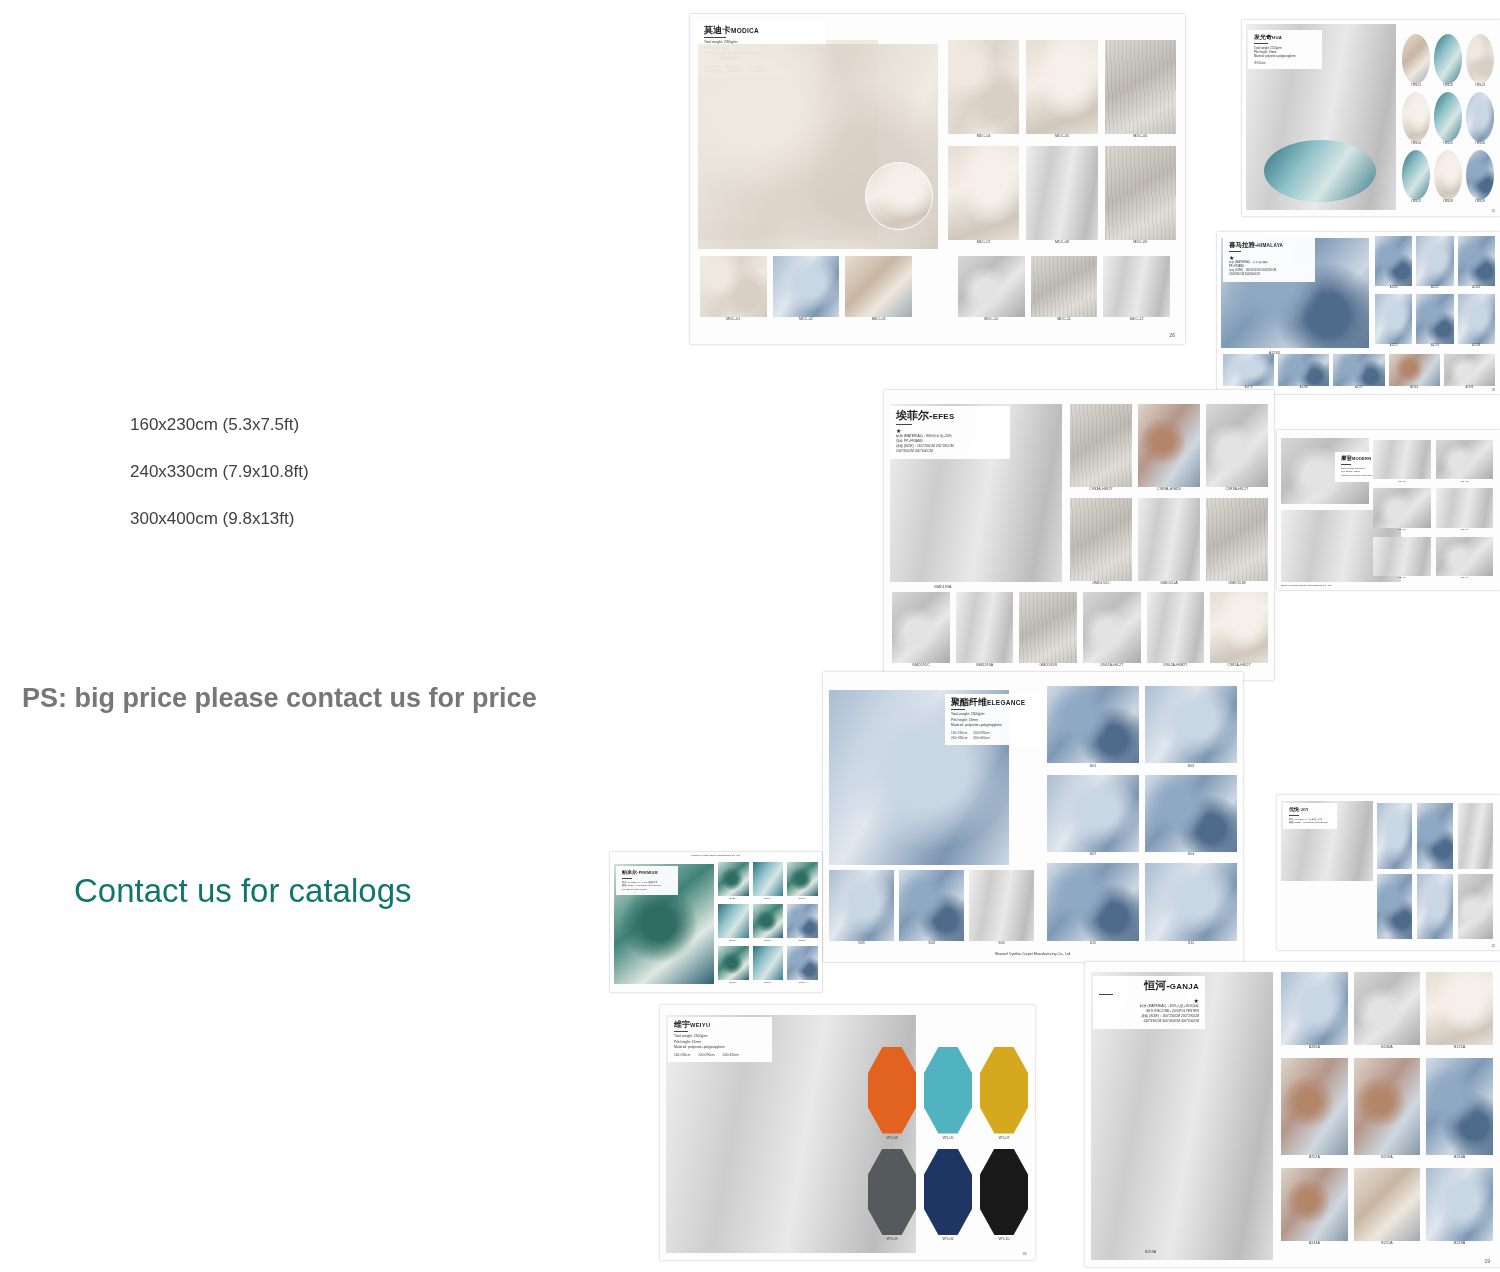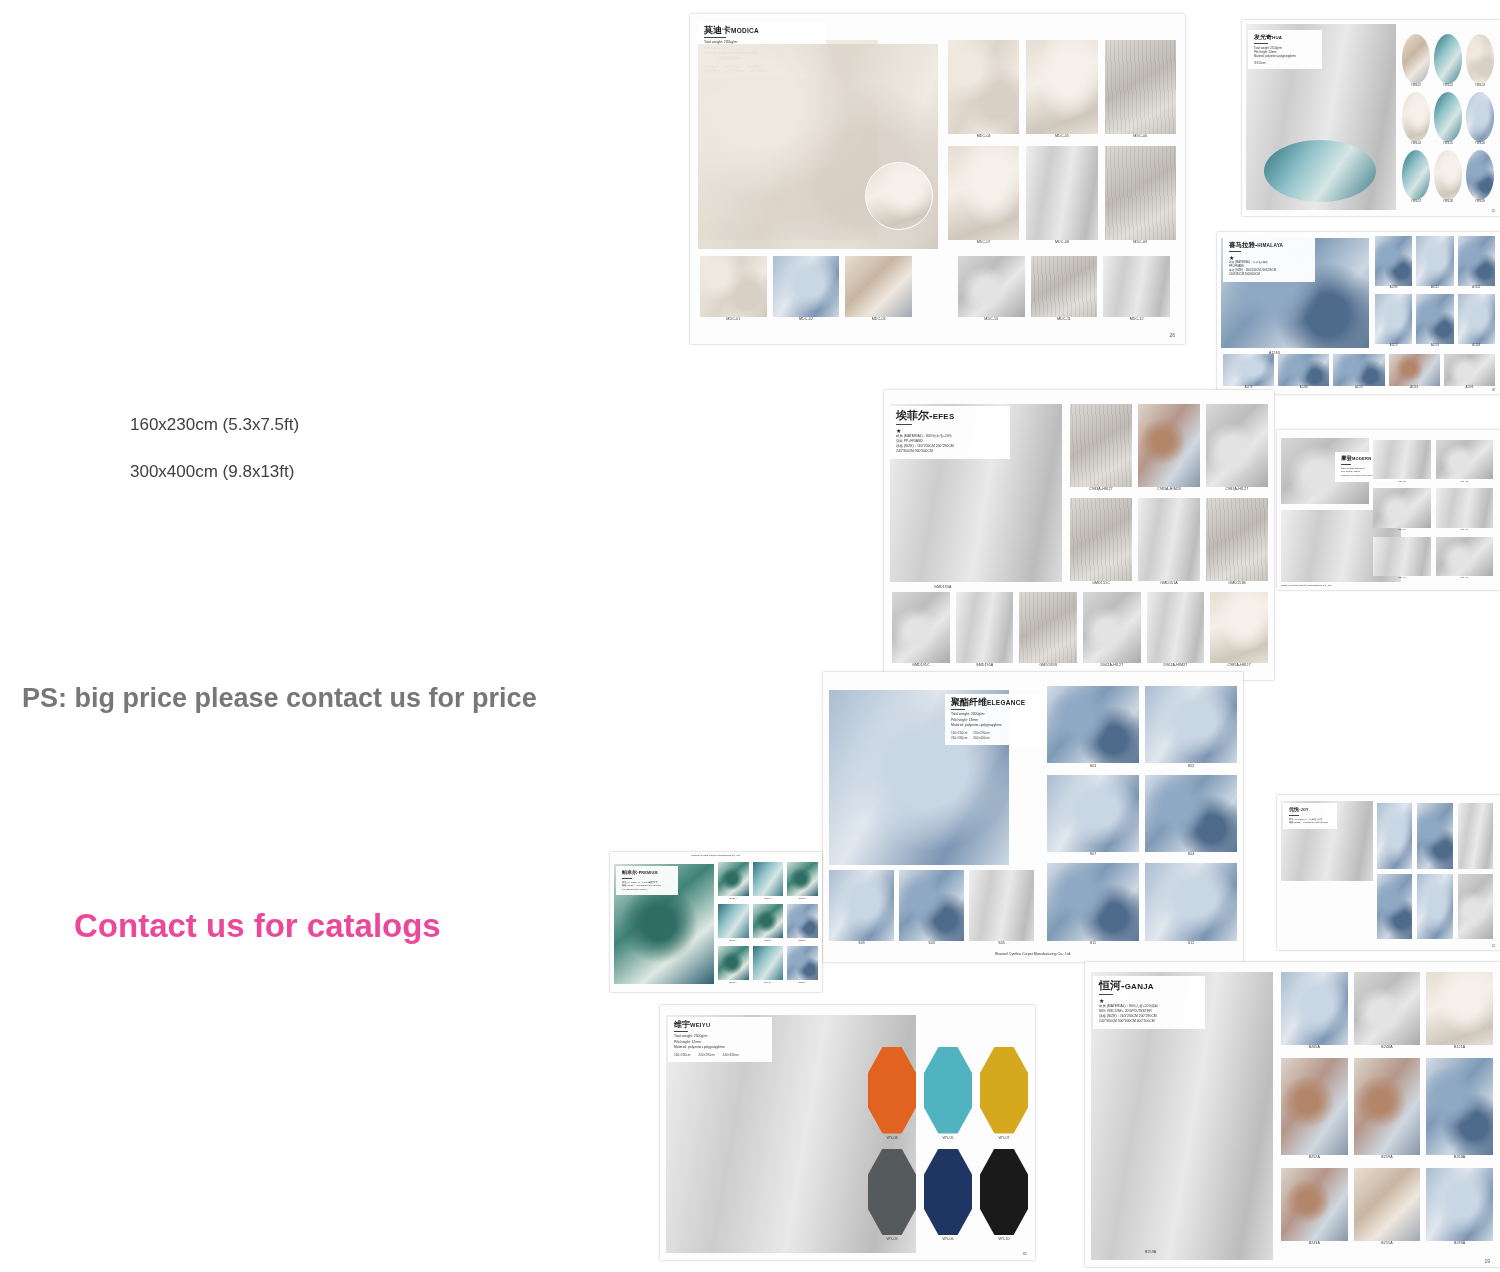--- a/index.html
+++ b/index.html
@@ -22,22 +22,22 @@
   .size-list { position: absolute; left: 130px; top: 415px; width: 470px; }
   .size-line {
     font-size: 17px; font-weight: 400; color: #404040;
     margin-bottom: 27px; white-space: nowrap;
   }
   .ps-note {
     position: absolute; left: 22px; top: 683px;
     font-size: 27px; font-weight: 700; color: #777777; white-space: nowrap;
   }
   .contact-1 {
-    position: absolute; left: 74px; top: 907px;
-    font-size: 33px; font-weight: 700; color: #ec4899; white-space: nowrap;
+    position: absolute; left: 74px; top: 872px;
+    font-size: 33px; font-weight: 400; color: #0f766e; white-space: nowrap;
   }
   .contact-2 {
     position: absolute; left: 70px; top: 950px;
     font-size: 33px; font-weight: 700; color: #7c7c7c; white-space: nowrap;
   }
 
   
   .collage { position: absolute; left: 605px; top: 0; width: 895px; height: 1272px; }
   .page {
     position: absolute; background: #fdfdfd;
@@ -110,20 +110,21 @@
 </style>
 </head>
 <body>
 
 <div id="root">
 
   <div class="left-col">
 
     <div class="size-list">
       <div class="size-line">160x230cm (5.3x7.5ft)</div>
+      <div class="size-line">240x330cm (7.9x10.8ft)</div>
       <div class="size-line">300x400cm (9.8x13ft)</div>
     </div>
 
     <div class="ps-note">PS: big price please contact us for price</div>
     <div class="contact-1">Contact us for catalogs</div>
   </div>
 
   <div class="collage">
 
     <div class="page" style="left:85px; top:14px; width:495px; height:330px;">
@@ -629,21 +630,21 @@
         <div class="cell">
             <div class="img octa" id="c5" style="background: rgb(26, 26, 26);"></div>
             <div class="code" style="margin-top:3px;">WY-10</div>
           </div>
       </div>
       <div class="pgnum" style="right:8px; bottom:4px; font-size:4px;">31</div>
     </div>
 
     <div class="page" style="left:480px; top:962px; width:415px; height:305px;">
       <div class="room t-grey2" style="position:absolute; left:6px; top:10px; width:182px; height:288px;"></div>
-      <div class="info-card" style="left:8px; top:14px; width:112px;">
+      <div class="info-card" style="left:8px; top:14px; width:112px;text-align:right;">
         <div class="pg-title" style="font-size:11px;">
           <span>恒河</span>-<span class="en">GANJA</span>
         </div>
         <div class="rule" style="width:14px;"></div>
           <div class="star">★</div>
         <div class="spec">材质 (MATERIAL)：80%人造+20%涤纶</div>
         <div class="spec">80% VISCOSE+ 20%POLYESTER</div>
         <div class="spec">规格 (SIZE)：160*230CM 200*290CM</div>
         <div class="spec">240*330CM 300*400CM 400*500CM</div>
       </div>

